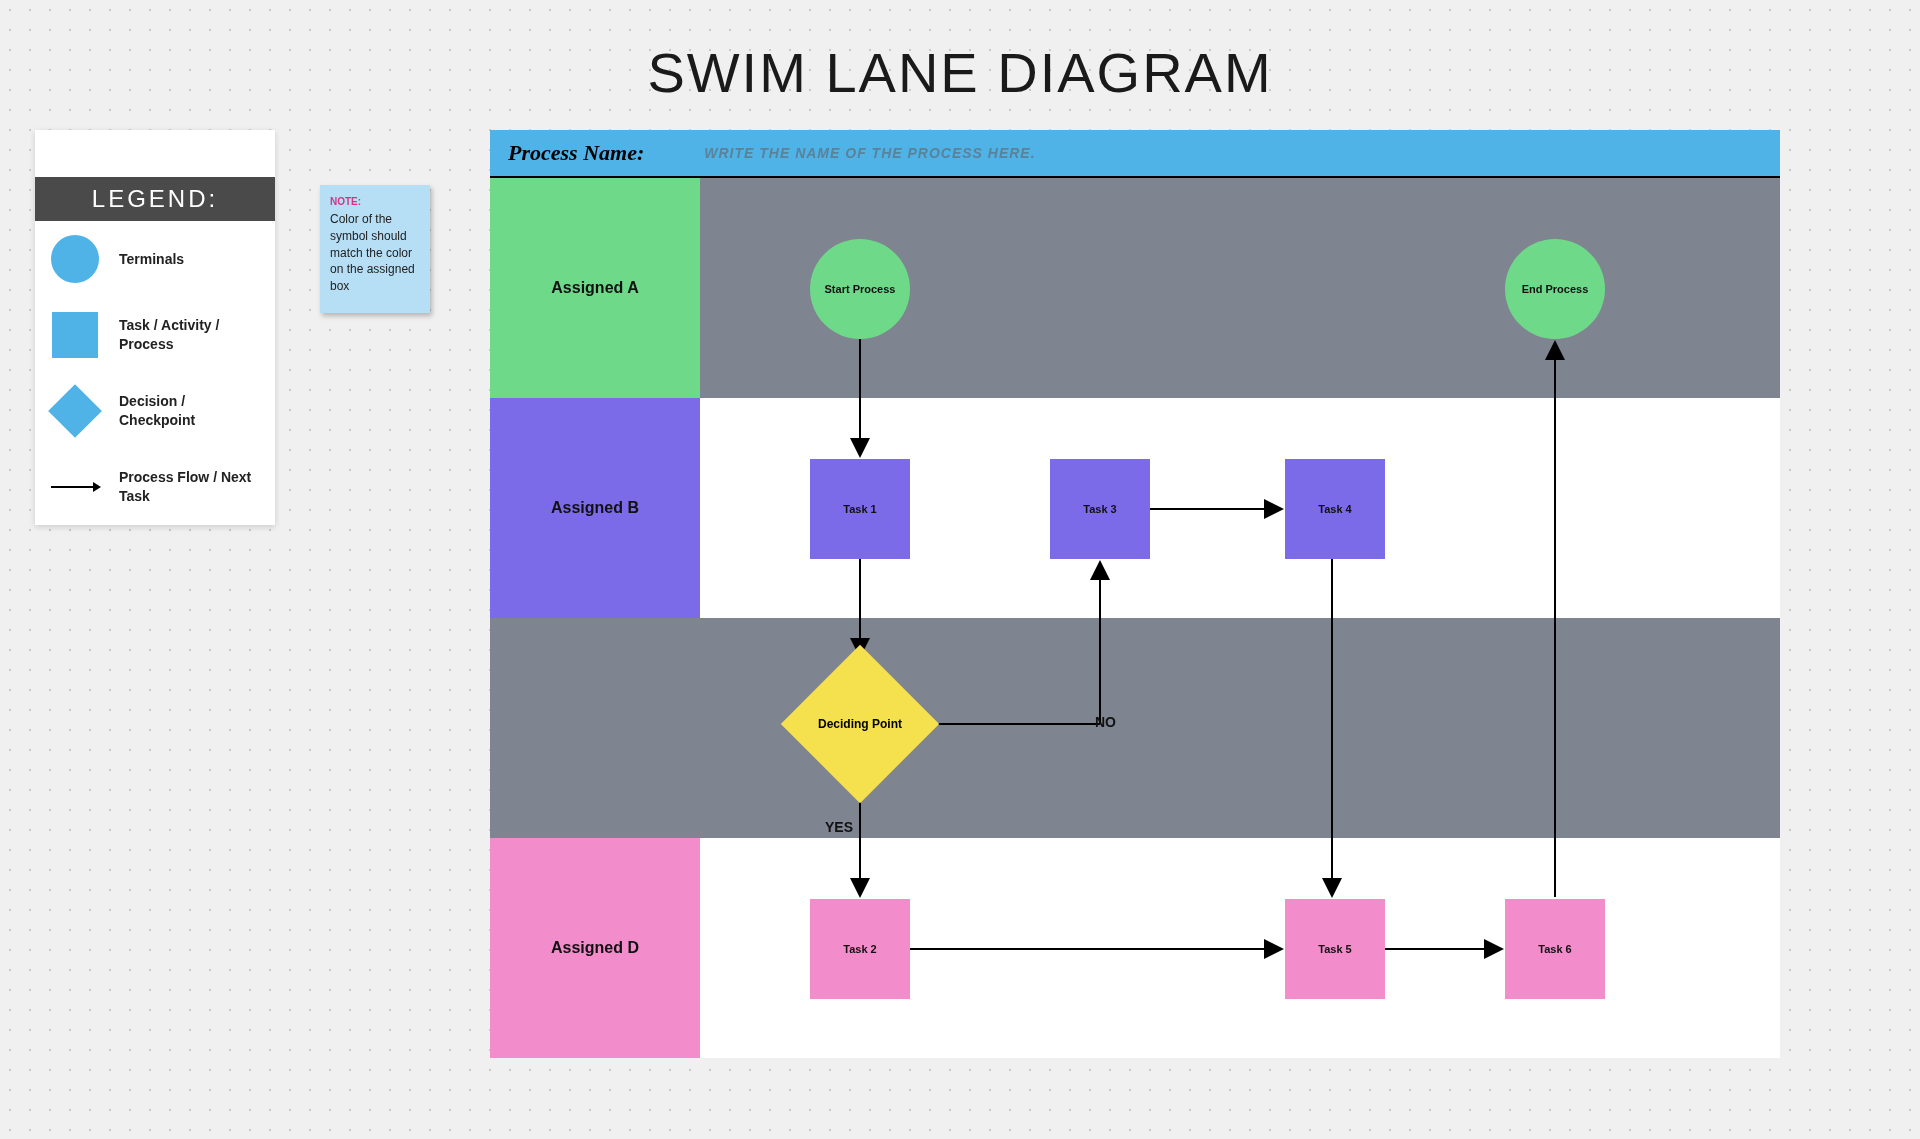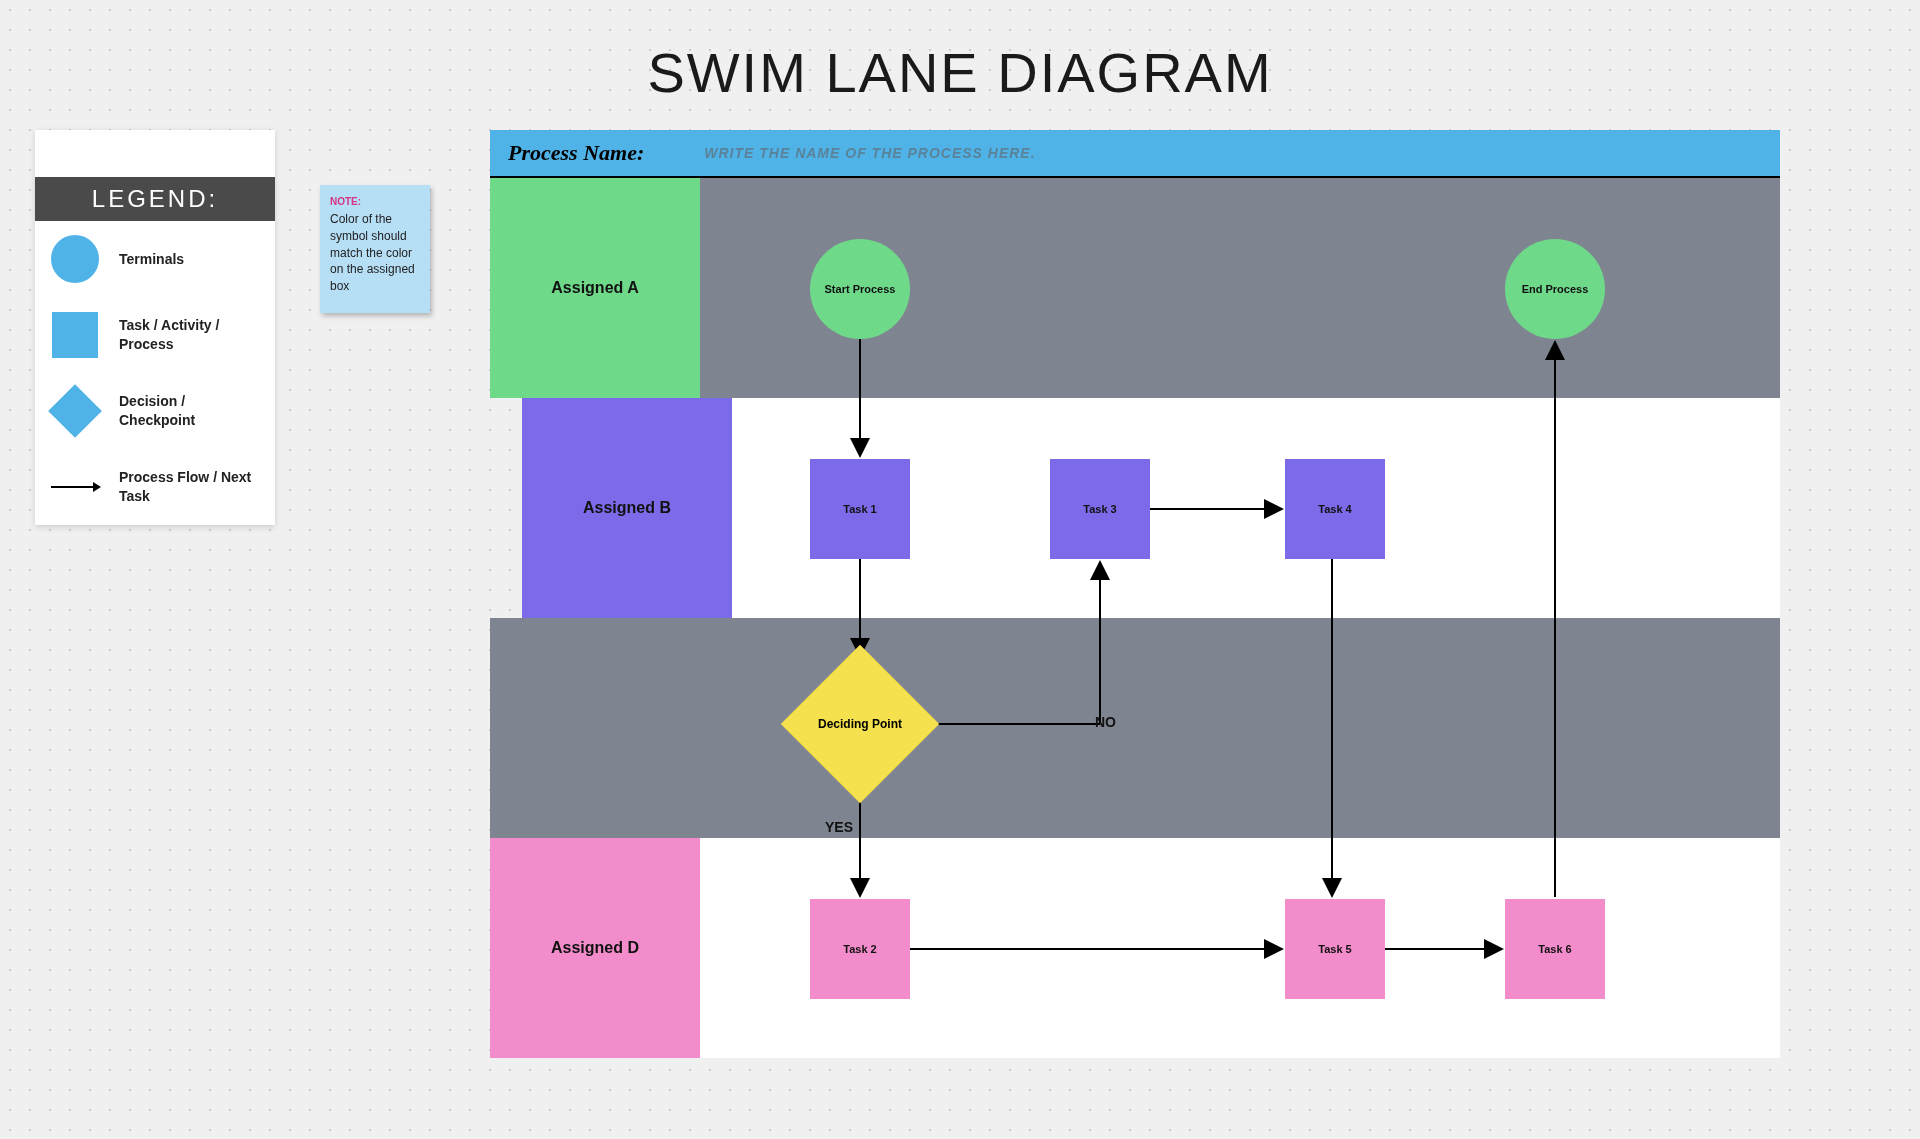--- a/index.html
+++ b/index.html
@@ -107,21 +107,21 @@
     font-weight: bold;
     color: #111;
     flex-shrink: 0;
   }
   .lane-body {
     flex: 1;
     position: relative;
   }
   .lane-a .lane-head { background: #6fd98a; }
   .lane-a .lane-body { background: #7f8590; }
-  .lane-b .lane-head { background: #7b6be8; margin-left: 32px; }
+  .lane-b .lane-head { background: #7b6be8; }
   .lane-b .lane-body { background: #ffffff; }
   .lane-c .lane-head { background: #f5e04d; }
   .lane-c .lane-body { background: #7f8590; }
   .lane-d .lane-head { background: #f28ccb; }
   .lane-d .lane-body { background: #ffffff; }
 
   .flow-area {
     position: absolute;
     left: 210px;
     top: 49px; 

